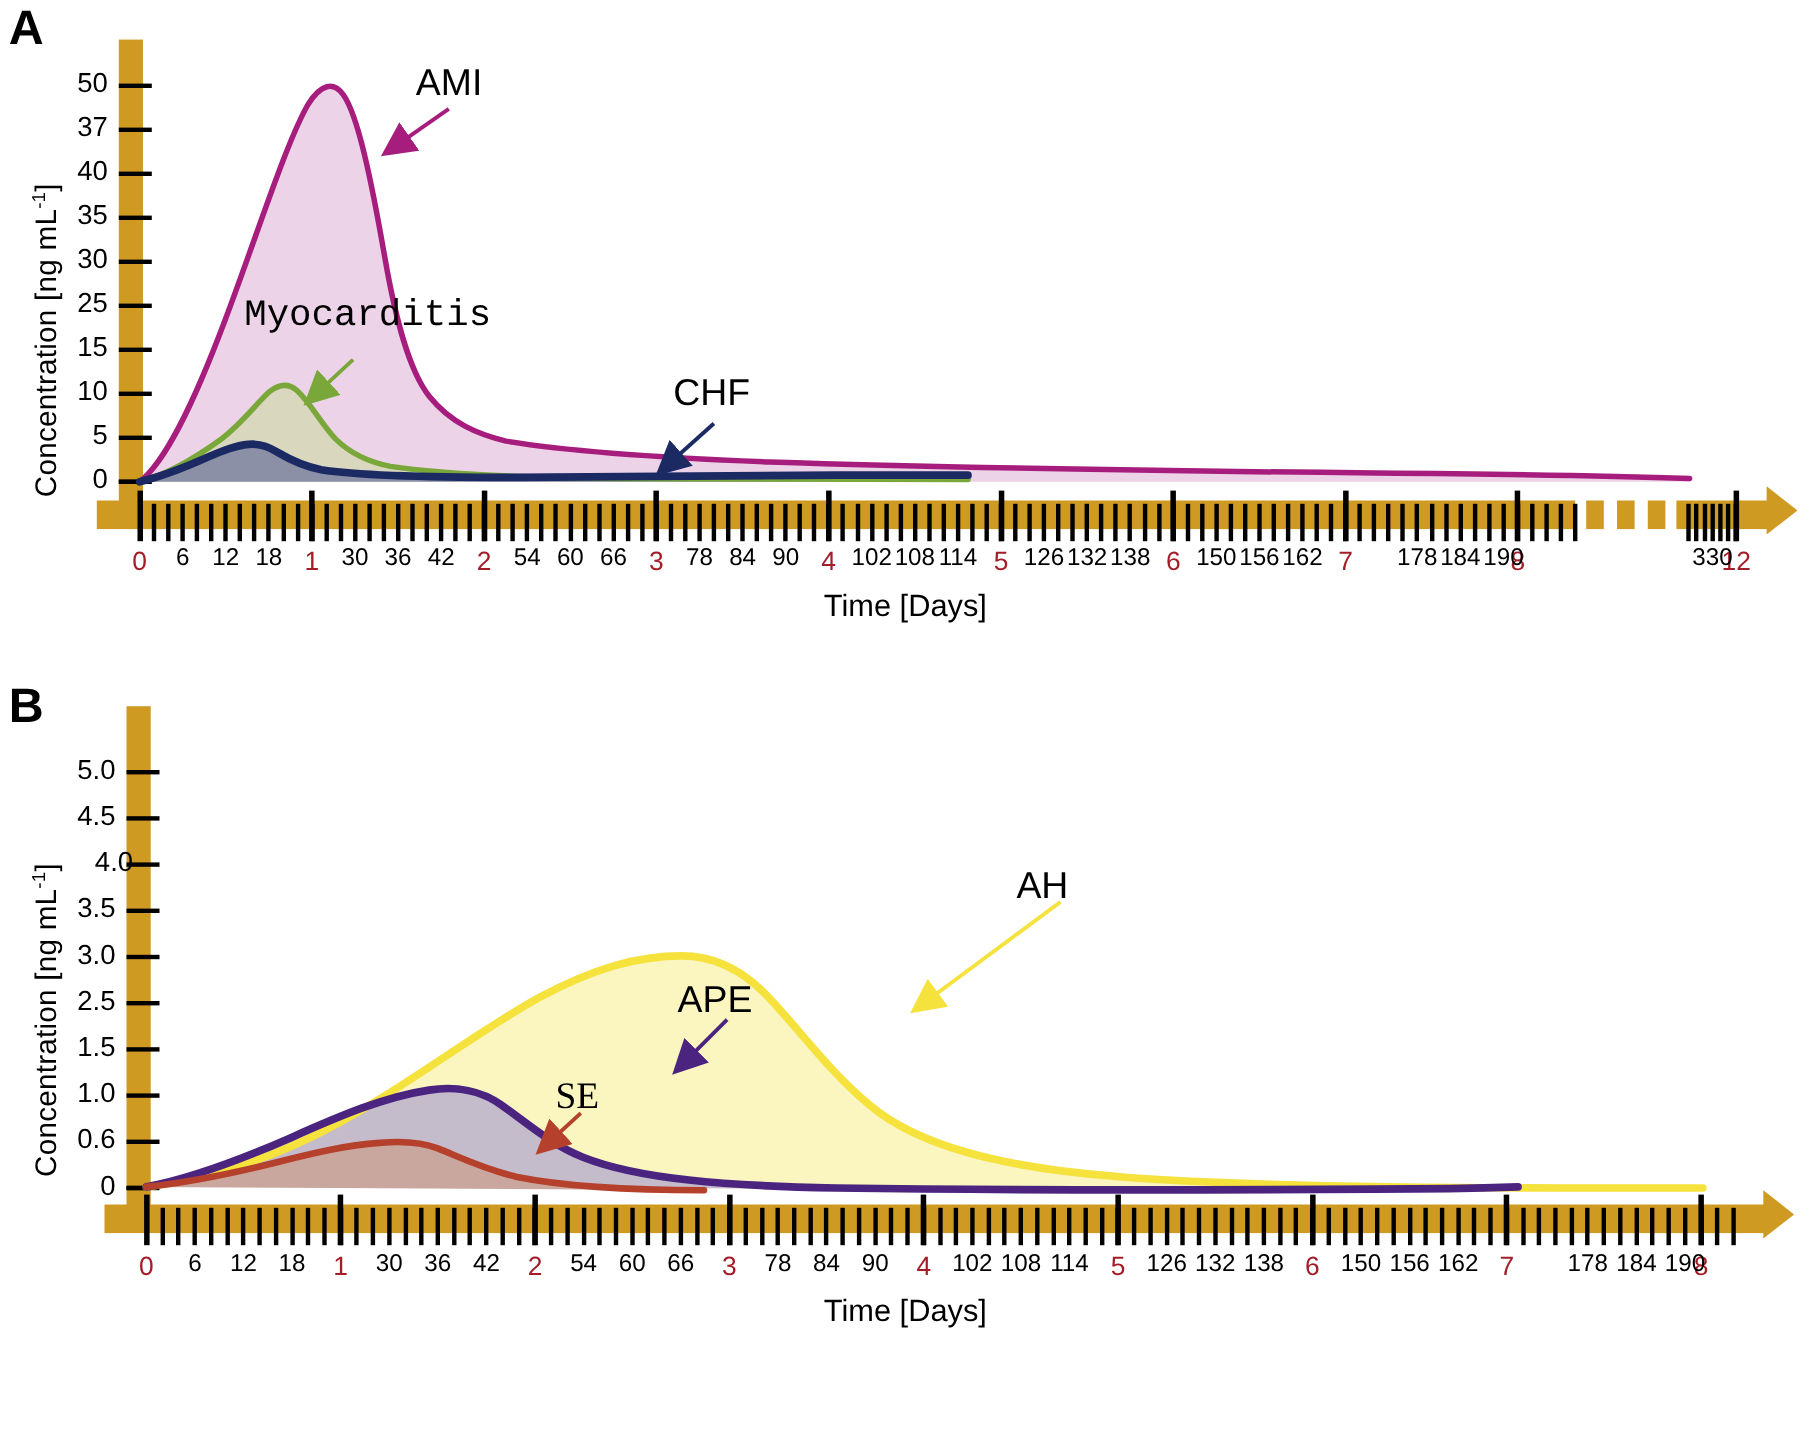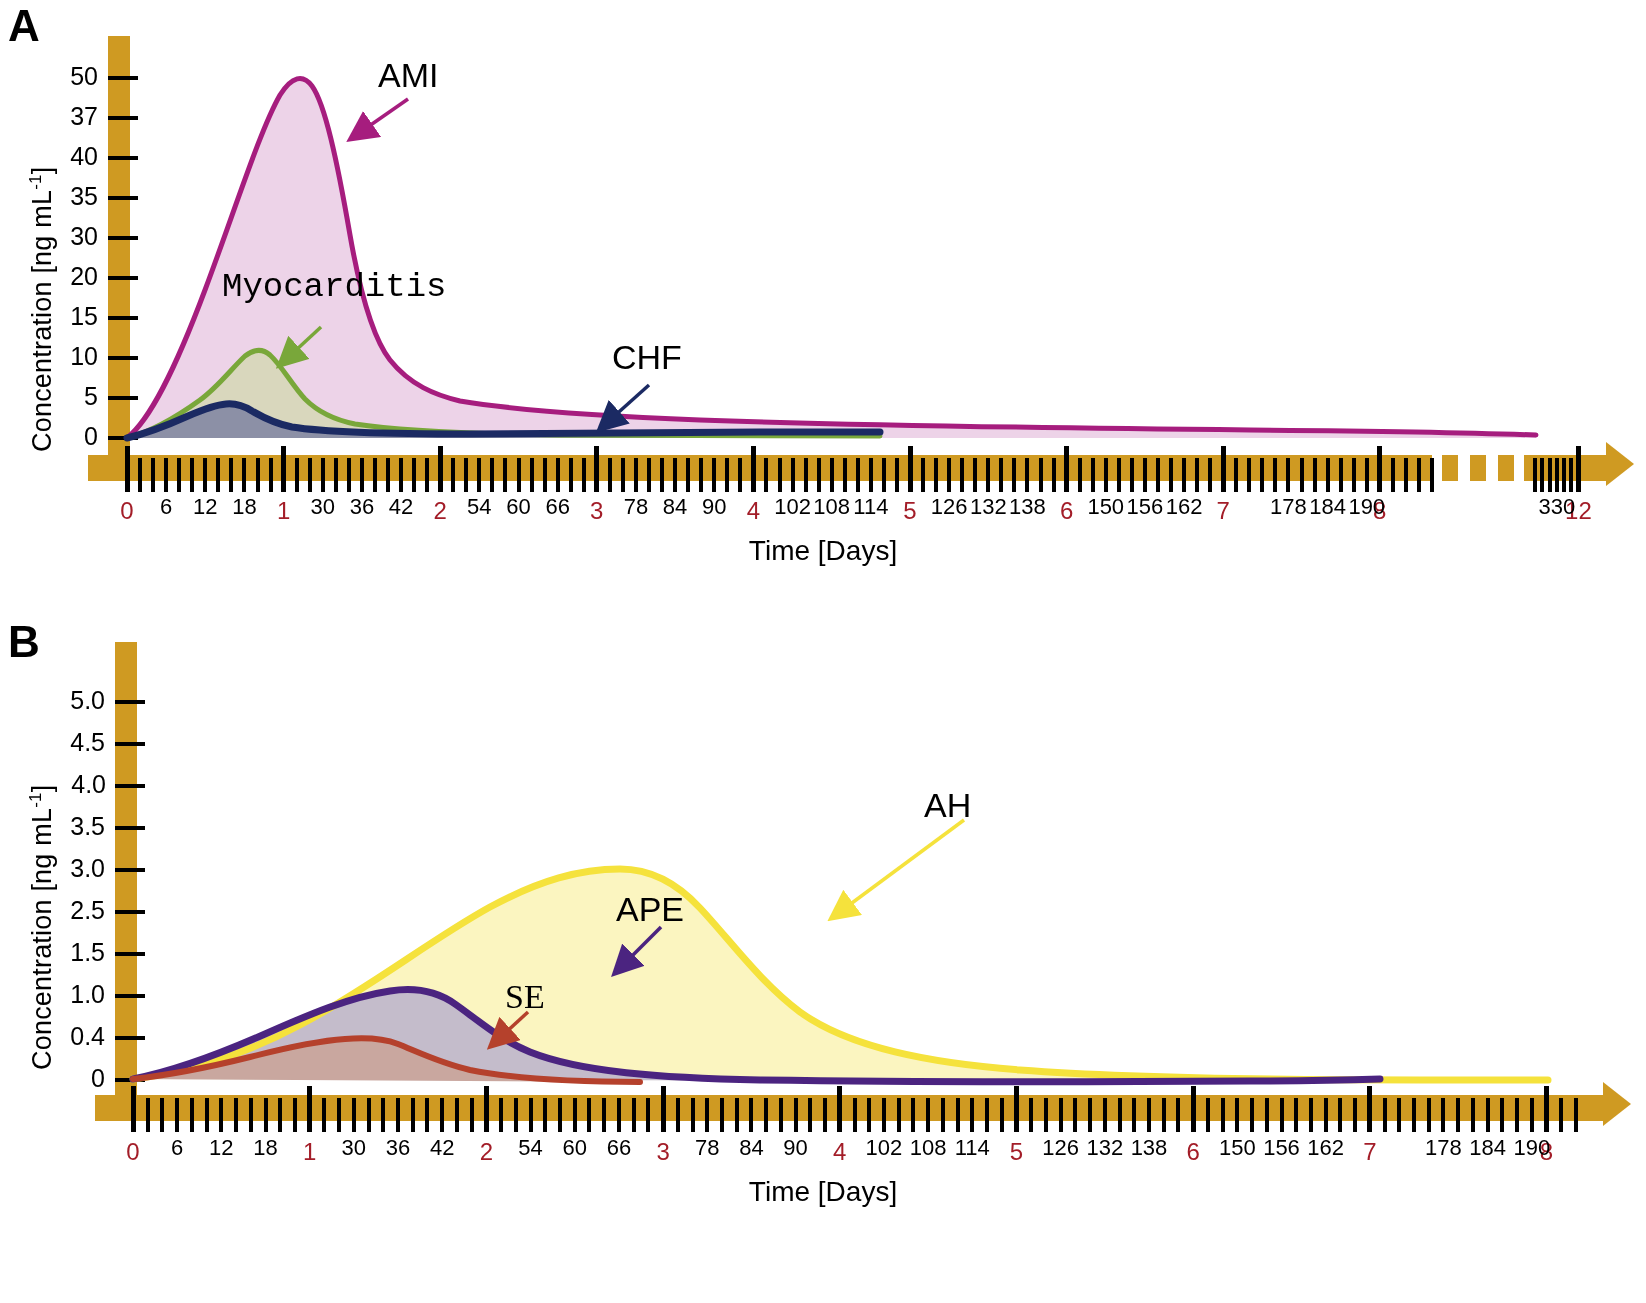--- a/index.html
+++ b/index.html
@@ -63,21 +63,21 @@
   <div class="ytick" style="left:108px;top:396px;"></div>
   <div class="ytick-label" style="left:20px;top:382px;width:78px;">5</div>
 
   <div class="ytick" style="left:108px;top:356px;"></div>
   <div class="ytick-label" style="left:20px;top:342px;width:78px;">10</div>
 
   <div class="ytick" style="left:108px;top:316px;"></div>
   <div class="ytick-label" style="left:20px;top:302px;width:78px;">15</div>
 
   <div class="ytick" style="left:108px;top:276px;"></div>
-  <div class="ytick-label" style="left:20px;top:262px;width:78px;">20</div>
+  <div class="ytick-label" style="left:20px;top:262px;width:78px;">25</div>
 
   <div class="ytick" style="left:108px;top:236px;"></div>
   <div class="ytick-label" style="left:20px;top:222px;width:78px;">30</div>
 
   <div class="ytick" style="left:108px;top:196px;"></div>
   <div class="ytick-label" style="left:20px;top:182px;width:78px;">35</div>
 
   <div class="ytick" style="left:108px;top:156px;"></div>
   <div class="ytick-label" style="left:20px;top:142px;width:78px;">40</div>
 
@@ -309,39 +309,39 @@
   <div class="ylabel" style="left:26px;top:450px;">
     <span>Concentration  [ng mL</span><sup>-1</sup><span>]</span>
   </div>
 
   <div class="ybar" style="left:115px;top:22px;height:460px;"></div>
 
   <div class="ytick" style="left:115px;top:458px;"></div>
   <div class="ytick-label" style="left:10px;top:444px;width:95px;">0</div>
 
   <div class="ytick" style="left:115px;top:416px;"></div>
-  <div class="ytick-label" style="left:10px;top:402px;width:95px;">0.4</div>
+  <div class="ytick-label" style="left:10px;top:402px;width:95px;">0.6</div>
 
   <div class="ytick" style="left:115px;top:374px;"></div>
   <div class="ytick-label" style="left:10px;top:360px;width:95px;">1.0</div>
 
   <div class="ytick" style="left:115px;top:332px;"></div>
   <div class="ytick-label" style="left:10px;top:318px;width:95px;">1.5</div>
 
   <div class="ytick" style="left:115px;top:290px;"></div>
   <div class="ytick-label" style="left:10px;top:276px;width:95px;">2.5</div>
 
   <div class="ytick" style="left:115px;top:248px;"></div>
   <div class="ytick-label" style="left:10px;top:234px;width:95px;">3.0</div>
 
   <div class="ytick" style="left:115px;top:206px;"></div>
   <div class="ytick-label" style="left:10px;top:192px;width:95px;">3.5</div>
 
   <div class="ytick" style="left:115px;top:164px;"></div>
-  <div class="ytick-label" style="left:11px;top:150px;width:95px;">4.0</div>
+  <div class="ytick-label" style="left:26px;top:150px;width:95px;">4.0</div>
 
   <div class="ytick" style="left:115px;top:122px;"></div>
   <div class="ytick-label" style="left:10px;top:108px;width:95px;">4.5</div>
 
   <div class="ytick" style="left:115px;top:80px;"></div>
   <div class="ytick-label" style="left:10px;top:66px;width:95px;">5.0</div>
 
   <div class="baseline" style="left:115px;top:458px;width:22px;"></div>
 
   <svg class="plot" id="plot-b" style="left:0px;top:0px;width:1646px;height:500px;" viewBox="0 0 1646 500">

